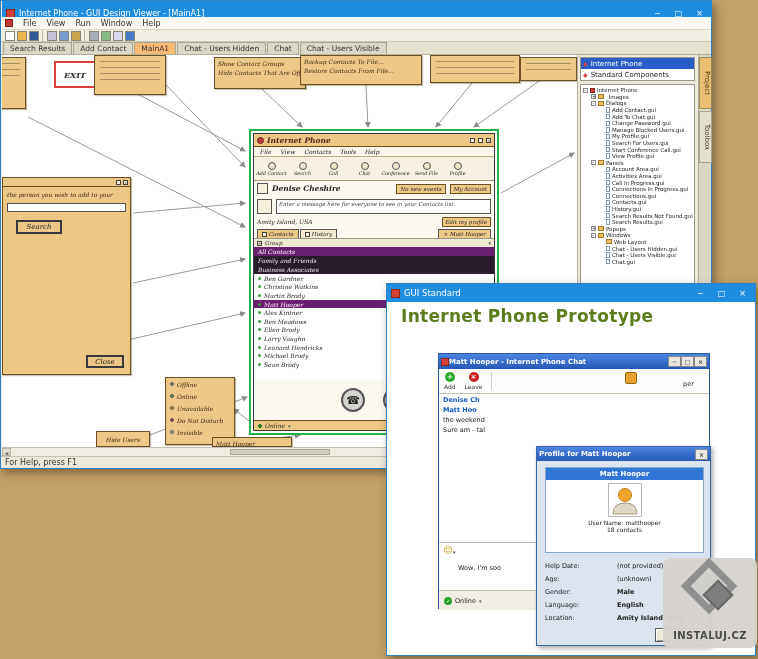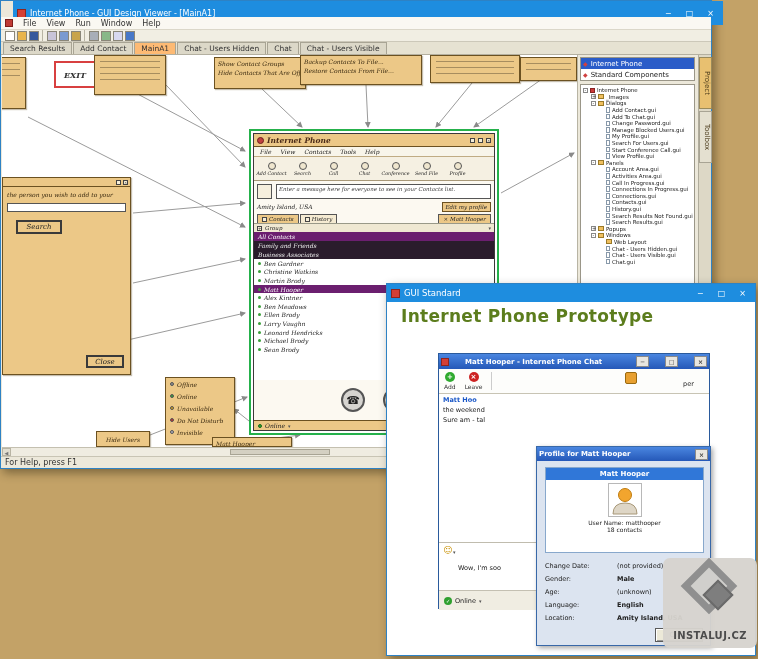--- a/index.html
+++ b/index.html
@@ -5,21 +5,21 @@
 *{margin:0;padding:0;box-sizing:border-box}
 html,body{width:758px;height:659px}
 body{position:relative;overflow:hidden;background:#c3a267;font-family:"DejaVu Sans","Liberation Sans",sans-serif;color:#222}
 .spacer{flex:1}
 .window{position:absolute;box-shadow:3px 4px 9px rgba(40,30,10,.45)}
 .titlebar{display:flex;align-items:center;gap:4px;background:#1e8ddf;color:#fff;padding:0 4px}
 .tb-appico{width:9px;height:9px;background:#d33f35;border:1px solid #8e241e;flex:0 0 auto}
 .winbtn{width:17px;text-align:center;color:#fff;font-size:8px;flex:0 0 auto;cursor:default}
 
 #mw{left:0;top:4;width:712px;height:469px;background:#ece8da;border:1px solid #2e82c4}
-#mw .titlebar{position:absolute;left:12px;top:0;width:710px;height:24px;font-size:8px}
+#mw .titlebar{position:absolute;left:1px;top:0;width:710px;height:24px;font-size:8px}
 #mw-menubar{position:absolute;left:0;top:16px;width:710px;height:12px;background:#faf8f2;display:flex;align-items:center;gap:10px;padding-left:4px;font-size:8px;color:#333}
 .doc-ico{width:8px;height:8px;background:#c03a34;border:1px solid #7e1e18}
 #mw-toolbar{position:absolute;left:0;top:28px;width:710px;height:13px;background:#f1eee3;border-top:1px solid #dbd7c9;border-bottom:1px solid #ccc8b9;display:flex;align-items:center;padding-left:3px}
 .tbico{width:10px;height:10px;margin:0 1px;border:1px solid #8a8678;background:#dcd8cc}
 .ti-new{background:#fff}.ti-open{background:#e8b44c}.ti-save{background:#35589c}
 .ti-sep{width:2px;height:11px;border:none;background:transparent;border-left:1px solid #b8b4a4;margin:0 2px}
 .ti-cut{background:#c8c4d8}.ti-copy{background:#7a9ad0}.ti-paste{background:#c8a44c}
 .ti-print{background:#a8aeb8}.ti-grid{background:#88b888}.ti-zoom{background:#d8d8f0}.ti-help{background:#4878c8}
 #mw-tabbar{position:absolute;left:0;top:41px;width:710px;height:13px;background:#e6e2d2;display:flex;align-items:flex-end;padding-left:2px;border-bottom:1px solid #b4b0a0}
 .doctab{font-size:7.5px;padding:1px 6px;border:1px solid #a8a494;border-bottom:none;background:#dcd8c8;margin-right:1px;white-space:nowrap;color:#333}
@@ -85,21 +85,21 @@
 .cdot{width:3px;height:3px;border-radius:50%;background:#3aa03a;flex:0 0 auto}
 .mk-actions{height:40px;display:flex;align-items:center;justify-content:center;gap:18px;flex:0 0 auto}
 .mk-circle{width:24px;height:24px;border-radius:50%;border:2px solid #555;background:#d6d4d0;display:flex;align-items:center;justify-content:center;font-size:11px;color:#222;font-style:normal}
 .mk-status{height:10px;background:#ecc887;border-top:1px solid #6b5121;display:flex;align-items:center;gap:3px;padding-left:4px;font-size:6px;flex:0 0 auto}
 .gdot{width:4px;height:4px;border-radius:50%;background:#2fa02f;border:1px solid #1a6a1a}
 
 #proto{left:386px;top:283px;width:370px;height:373px;background:#fff;border:1px solid #2e82c4;z-index:10}
 #proto>.titlebar{position:absolute;left:0;top:0;width:368px;height:18px;font-size:8.5px}
 #pt-heading{position:absolute;left:14px;top:22px;font-size:17px;font-weight:bold;color:#5c7d1d;letter-spacing:.3px}
 #chatwin{position:absolute;left:51px;top:69px;width:272px;height:256px;border:1px solid #2a5a9c;background:#fff}
-#chatwin .ctitle{position:absolute;left:0;top:0;width:100%;height:15px;background:linear-gradient(#4a86e0,#2558b8);display:flex;align-items:center;gap:16px;padding:0 2px;color:#fff;font-size:7px;font-weight:bold}
+#chatwin .ctitle{position:absolute;left:0;top:0;width:100%;height:15px;background:linear-gradient(#4a86e0,#2558b8);display:flex;align-items:center;gap:0;padding:0 2px;color:#fff;font-size:7px;font-weight:bold}
 .cbtn{width:13px;height:11px;background:#e8e6e0;border:1px solid #8a8a8a;font-size:6px;line-height:9px;text-align:center;color:#333;flex:0 0 auto}
 #ctoolbar{position:absolute;left:0;top:15px;width:100%;height:25px;background:#fdfdfb;border-bottom:1px solid #c8c4b4;display:flex;align-items:center;gap:9px;padding-left:5px}
 .ptool{display:flex;flex-direction:column;align-items:center;gap:1px;font-size:6px;color:#333}
 .pt-ic{width:10px;height:10px;border-radius:50%;color:#fff;font-size:7px;line-height:10px;text-align:center;font-weight:bold}
 .ic-add{background:#2faa2f}.ic-leave{background:#cc2222}
 .vsep{width:1px;height:18px;background:#ccc}
 #cavatar{position:absolute;left:186px;top:3px;width:12px;height:12px;background:#e8a030;border:1px solid #9a6a10;border-radius:2px}
 .frag{position:absolute;font-size:6.5px;white-space:nowrap}
 .blu{color:#1b58c8;font-weight:bold}
 #cmsg{position:absolute;left:0;top:188px;width:100%;height:48px;background:#fff;border-top:1px solid #c0bcae}
@@ -334,20 +334,27 @@
             <span class="mk-titem">
               <span class="ic"></span>
               <span class="lb">Send File</span>
             </span>
 
             <span class="mk-titem">
               <span class="ic"></span>
               <span class="lb">Profile</span>
             </span>
           </div>
+        <div class="mk-row" style="height:15px">
+          <span class="mk-ava" style="width:11px;height:11px"></span>
+          <span style="font-size:7.5px;font-weight:bold">Denise Cheshire</span>
+          <span class="spacer"></span>
+          <span class="mk-btn">No new events</span>
+          <span class="mk-btn">My Account</span>
+        </div>
         <div class="mk-row" style="height:20px">
           <span class="mk-ava" style="width:15px;height:15px"></span>
           <span class="mk-input">Enter a message here for everyone to see in your Contacts list.</span>
         </div>
         <div class="mk-row" style="height:11px">
           <span style="font-size:6px">Amity Island, USA</span>
           <span class="spacer"></span>
           <span class="mk-btn">Edit my profile</span>
         </div>
         <div class="mk-row" style="height:11px;align-items:flex-end;gap:1px">
@@ -685,20 +692,21 @@
       <span class="ptool">
         <span class="pt-ic ic-leave">×</span>
         <span>Leave</span>
       </span>
       <span class="vsep"></span>
       <span id="cavatar"></span>
       <span class="frag" style="left:244px;top:11px">per</span>
     </div>
     <div style="position:absolute;left:0;top:40px;width:100%;height:148px;background:#fff">
 
+    <div class="frag blu" style="position:static;padding:2px 0 0 4px">Denise Ch</div>
         <div class="frag blu" style="position:static;padding:2px 0 0 4px">Matt Hoo</div>
         <div class="frag" style="position:static;padding:2px 0 0 4px">the weekend</div>
         <div class="frag" style="position:static;padding:2px 0 0 4px">Sure am - tal</div>
       </div>
     <div id="cmsg">
       <span class="smiley" style="position:absolute;left:4px;top:3px">☺</span>
       <span class="dd" style="position:absolute;left:14px;top:6px">▾</span>
       <span class="frag" style="left:19px;top:21px">Wow, I'm soo</span>
     </div>
     <span class="frag" style="left:221px;top:206px;font-weight:bold">Cheshire</span>
@@ -721,32 +729,32 @@
           <rect x="0.5" y="0.5" width="33" height="33" fill="#fff" stroke="#b8b8b8"></rect>
           <circle cx="17" cy="12" r="6.5" fill="#f2a52e" stroke="#c07d10"></circle>
           <path d="M5,31 Q5,20 17,20 Q29,20 29,31 Z" fill="#ded6c6" stroke="#a89878"></path>
         </svg>
         <div class="pcent">User Name: matthooper</div>
         <div class="pcent">18 contacts</div>
       </div>
       <div id="pfields">
 
           <div class="frow">
-            <span class="flabel">Change Date:</span>
+            <span class="flabel">Help Date:</span>
             <span class="fvalue">(not provided)</span>
+          </div>
+
+          <div class="frow">
+            <span class="flabel">Age:</span>
+            <span class="fvalue">(unknown)</span>
           </div>
 
           <div class="frow">
             <span class="flabel">Gender:</span>
             <span class="fvalue b">Male</span>
-          </div>
-
-          <div class="frow">
-            <span class="flabel">Age:</span>
-            <span class="fvalue">(unknown)</span>
           </div>
 
           <div class="frow">
             <span class="flabel">Language:</span>
             <span class="fvalue b">English</span>
           </div>
 
           <div class="frow">
             <span class="flabel">Location:</span>
             <span class="fvalue b">Amity Island, USA</span>

